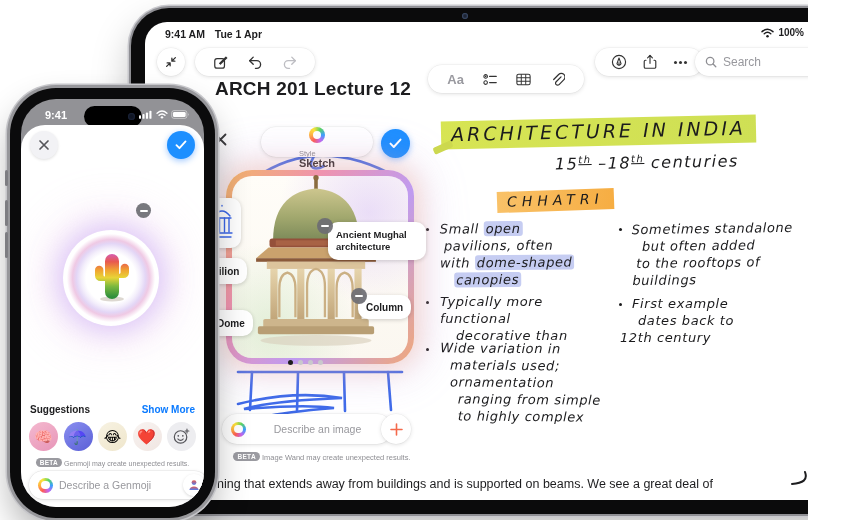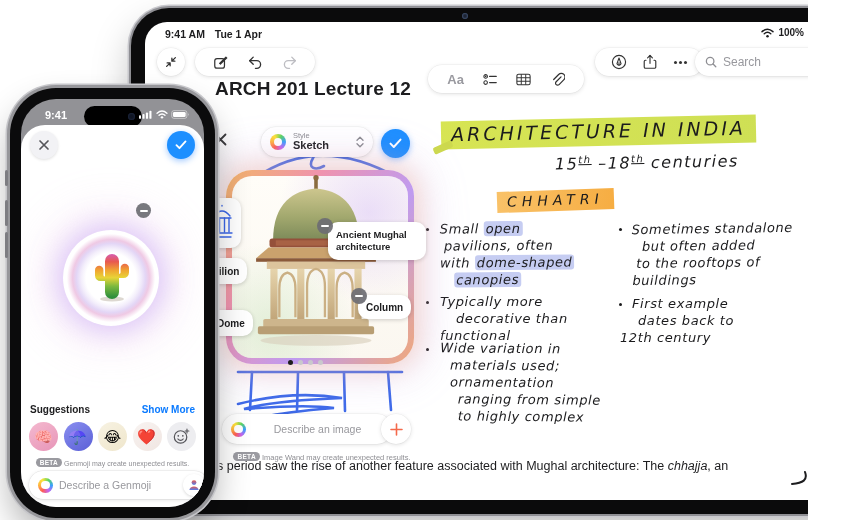--- a/index.html
+++ b/index.html
@@ -201,22 +201,22 @@
     <div class="ab hw" style="left:295px;top:198px;transform:rotate(-.5deg);">
       <div class="hw-line"><span>Small </span><span class="mk-b">open</span></div>
       <div class="hw-line" style="margin-left:4px;">pavilions, often</div>
       <div class="hw-line"><span>with </span><span class="mk-b">dome-shaped</span></div>
       <div class="hw-line" style="margin-left:14px;"><span class="mk-b">canopies</span></div>
     </div>
 
     <div class="ab bullet-dot" style="left:281px;top:279px;"></div>
     <div class="ab hw" style="left:295px;top:271px;">
       <div class="hw-line">Typically more</div>
+      <div class="hw-line">functional</div>
       <div class="hw-line" style="margin-left:16px;">decorative than</div>
-      <div class="hw-line">functional</div>
     </div>
 
     <div class="ab bullet-dot" style="left:281px;top:326px;"></div>
     <div class="ab hw" style="left:295px;top:318px;transform:rotate(.5deg);">
       <div class="hw-line">Wide variation in</div>
       <div class="hw-line" style="margin-left:10px;">materials used;</div>
       <div class="hw-line" style="margin-left:10px;">ornamentation</div>
       <div class="hw-line" style="margin-left:18px;">ranging from simple</div>
       <div class="hw-line" style="margin-left:18px;">to highly complex</div>
     </div>
@@ -250,21 +250,21 @@
         <path d="M18 282 q55 -14 104 -6 q-72 3 -98 11 q62 -5 90 -1 q-50 4 -70 9"></path>
       </g>
     </svg>
 
     <span class="ab icon" style="left:68px;top:110px;">
       <svg width="15" height="15" viewBox="0 0 15 15">
           <path d="M2.5 2.5 12.5 12.5M12.5 2.5 2.5 12.5" stroke="#3a3a3c" stroke-width="1.8" stroke-linecap="round"></path>
         </svg>
     </span>
 
-    <div class="ab pill" style="left:116px;top:105px;width:94px;height:30px;display:flex;align-items:center;padding:0 9px;gap:7px;">
+    <div class="ab pill" style="left:116px;top:105px;width:94px;height:30px;display:flex;align-items:center;padding:0 9px;gap:7px;flex-direction:column;">
       <span class="ai-ring" style="width:16px;height:16px;"></span>
       <span style="display:flex;flex-direction:column;line-height:1.05;">
         <span style="font-size:7.5px;color:#8e8e93;">Style</span>
         <span style="font-size:11px;font-weight:bold;color:#1d1d1f;">Sketch</span>
       </span>
       <span class="icon" style="margin-left:auto;">
         <svg width="8" height="12" viewBox="0 0 8 12">
             <path d="M1 4.2 4 1.2 7 4.2M1 7.8 4 10.8 7 7.8" fill="none" stroke="#8e8e93" stroke-width="1.4" stroke-linecap="round" stroke-linejoin="round"></path>
           </svg>
       </span>
@@ -359,23 +359,21 @@
       <svg width="13" height="13" viewBox="0 0 13 13">
           <path d="M6.5 1v11M1 6.5h11" stroke="#f4694b" stroke-width="1.6" stroke-linecap="round"></path>
         </svg>
     </div>
 
     <div class="ab" style="left:77px;top:430px;width:200px;text-align:center;font-size:7.5px;">
       <span class="beta-badge">BETA</span>
       <span class="beta-text">Image Wand may create unexpected results.</span>
     </div>
 
-    <div class="ab" style="left:72px;top:435px;width:620px;font-size:12.5px;color:#1d1d1f;line-height:18px;">
-      <span>s period saw the rise of another feature associated with Mughal architecture: The </span><i>chhajja</i><span>, an</span>
-    </div>
+    <div class="ab" style="left:72px;top:453px;width:620px;font-size:12.5px;color:#1d1d1f;line-height:18px;">ning that extends away from buildings and is supported on beams. We see a great deal of</div>
 
     <svg class="ab" style="left:645px;top:448px;" width="20" height="18" viewBox="0 0 20 18">
       <path d="M15 2 c3 8 -2 11 -13 12" fill="none" stroke="#1d1d1f" stroke-width="2" stroke-linecap="round"></path>
     </svg>
   </div>
 
   <div class="ab iphone">
     <div class="ab side-btn" style="top:82px;height:16px;"></div>
     <div class="ab side-btn" style="top:112px;height:26px;"></div>
     <div class="ab side-btn" style="top:144px;height:26px;"></div>

